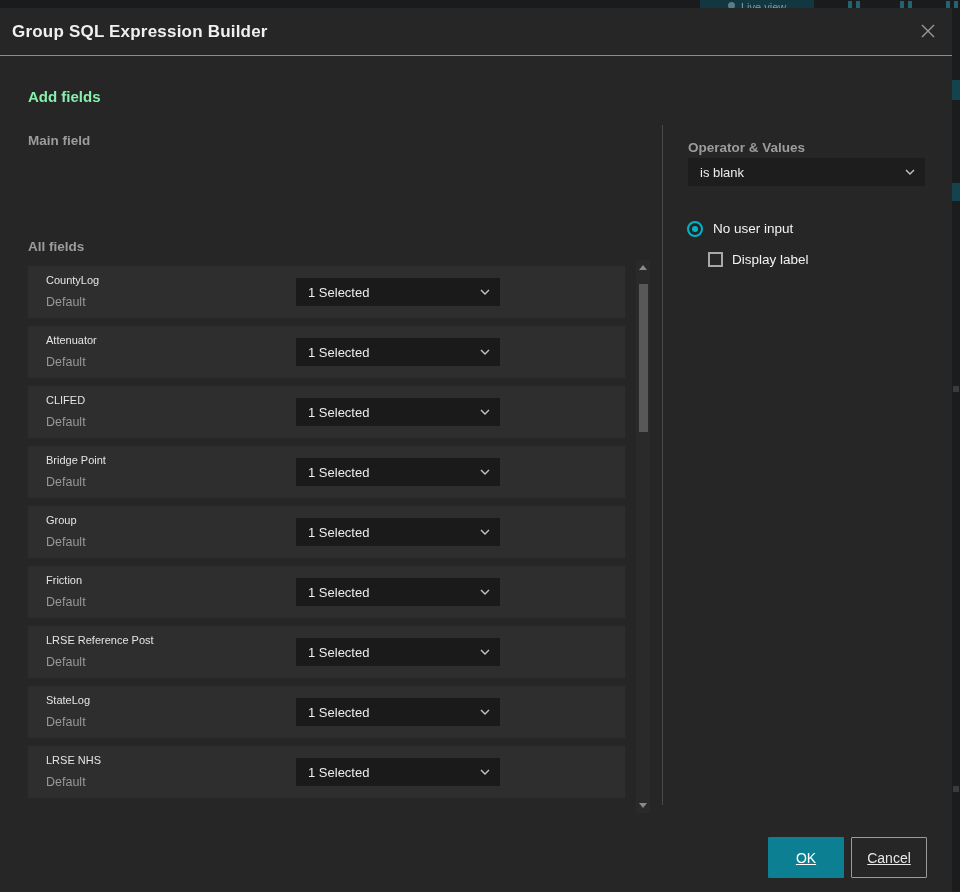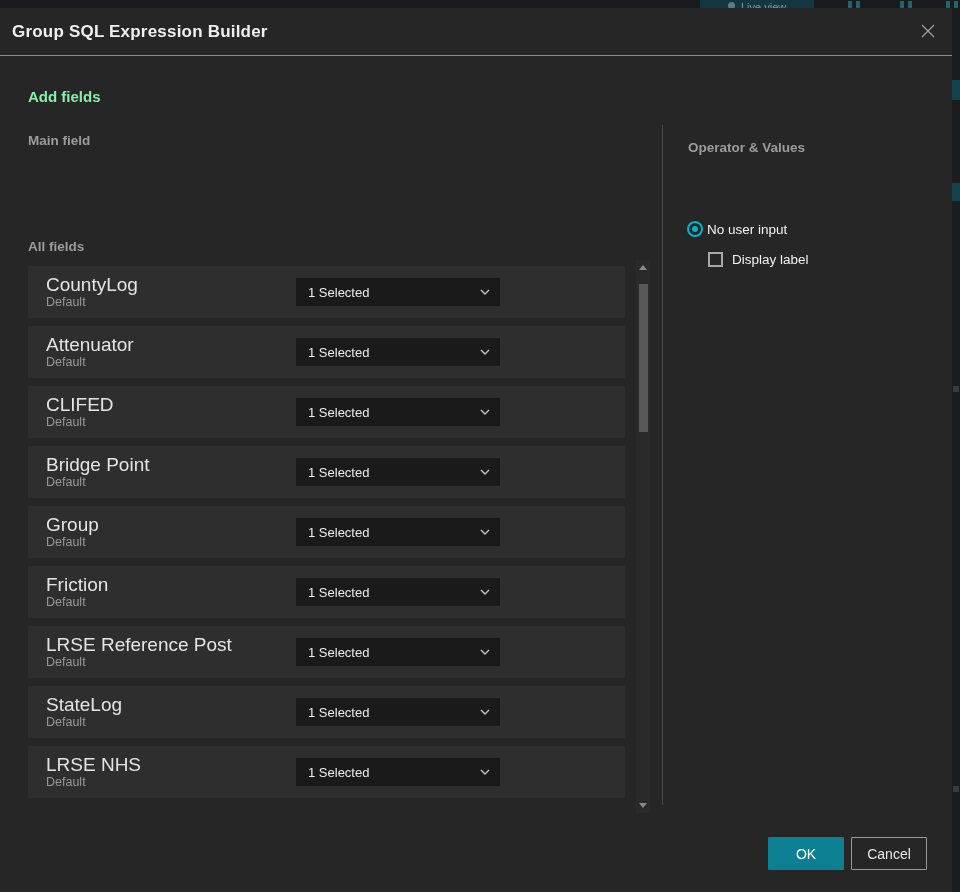--- a/index.html
+++ b/index.html
@@ -68,21 +68,21 @@
   .main-panel .field-select { width: 237px; }
   .main-panel .type-select  { width: 210px; }
   .type-icon { flex: none; margin-right: 8px; display: flex; align-items: center; }
 
   
   .fields-list { position: absolute; left: 28px; top: 258px; width: 597px; }
   .field-row {
     width: 597px; height: 52px; margin-bottom: 8px; background: #2e2e2e;
     position: relative;
   }
-  .row-name { position: absolute; left: 18px; top: 8px;  font-size: 19px; color: #e4e4e4; }
+  .row-name { position: absolute; left: 18px; top: 8px;  font-size: 11px; color: #e4e4e4; }
   .row-sub  { position: absolute; left: 18px; top: 29px; font-size: 12.5px; color: #989898; }
   .row-select { position: absolute; left: 268px; top: 12px; width: 204px; }
 
   
   .scrollbar {
     position: absolute; left: 636px; top: 252px; width: 14px; height: 553px;
     background: #2a2a2a;
   }
   .scroll-up, .scroll-down {
     position: absolute; left: 3px; width: 0; height: 0; cursor: pointer;
@@ -94,37 +94,37 @@
     background: #585858; cursor: grab;
   }
 
   
   .v-divider { position: absolute; left: 662px; top: 117px; width: 1px; height: 680px; background: #4a4a4a; }
 
   
   .op-label { position: absolute; left: 688px; top: 123px; font-size: 13.5px; font-weight: 600; color: #9c9c9c; margin-top: 9px; }
   .op-select { position: absolute; left: 688px; top: 150px; width: 237px; background: #1d1d1d; }
 
-  .radio-row { position: absolute; left: 687px; top: 213px; display: flex; align-items: center; gap: 4px; cursor: pointer; }
+  .radio-row { position: absolute; left: 687px; top: 213px; display: flex; gap: 10px; cursor: pointer; }
   .radio-outer {
     width: 16px; height: 16px; border-radius: 50%;
     border: 2.5px solid var(--accent, #00b4c8);
     display: flex; align-items: center; justify-content: center; flex: none;
   }
   .radio-inner { width: 6px; height: 6px; border-radius: 50%; background: var(--accent, #00b4c8); }
   .radio-label, .checkbox-label { font-size: 13.5px; color: #f2f2f2; }
 
   .checkbox-row { position: absolute; left: 708px; top: 244px; display: flex; align-items: center; gap: 9px; cursor: pointer; }
   .checkbox-box { width: 15px; height: 15px; border: 2px solid #a8a8a8; background: transparent; flex: none; }
 
   
   .btn {
-    position: absolute; top: 829px; height: 33px;
+    position: absolute; top: 829px; height: 41px;
     display: flex; align-items: center; justify-content: center;
-    font-size: 14px; cursor: pointer; border-radius: 1px;
+    font-size: 14px; cursor: pointer; border-radius: 1px; text-decoration: underline;
   }
   .btn-ok     { left: 768px; width: 76px; background: var(--ok-color, #0d7f92); color: #ffffff; }
   .btn-cancel { left: 851px; width: 76px; background: transparent; border: 1px solid #9a9a9a; color: #e8e8e8; }
 </style>
 </head>
 <body>
 
 <div class="backdrop-top">
   <div class="bd-liveview">
     <span class="bd-dot"></span>
@@ -284,20 +284,28 @@
   <div class="scrollbar">
     <div class="scroll-up"></div>
     <div class="scroll-thumb"></div>
     <div class="scroll-down"></div>
   </div>
 
   <div class="v-divider"></div>
 
   <div class="op-label">Operator &amp; Values</div>
 
+  <div class="select op-select">
+    <span class="select-label">is blank</span>
+    <span class="chevron">
+      <svg width="10" height="6" viewBox="0 0 10 6">
+          <path d="M1 1 L5 5 L9 1" stroke="#c4c4c4" stroke-width="1.4" fill="none"></path>
+        </svg>
+    </span>
+  </div>
 
   <div class="radio-row">
     <span class="radio-outer">
       <span class="radio-inner"></span>
     </span>
     <span class="radio-label">No user input</span>
   </div>
 
   <div class="checkbox-row">
     <span class="checkbox-box"></span>

